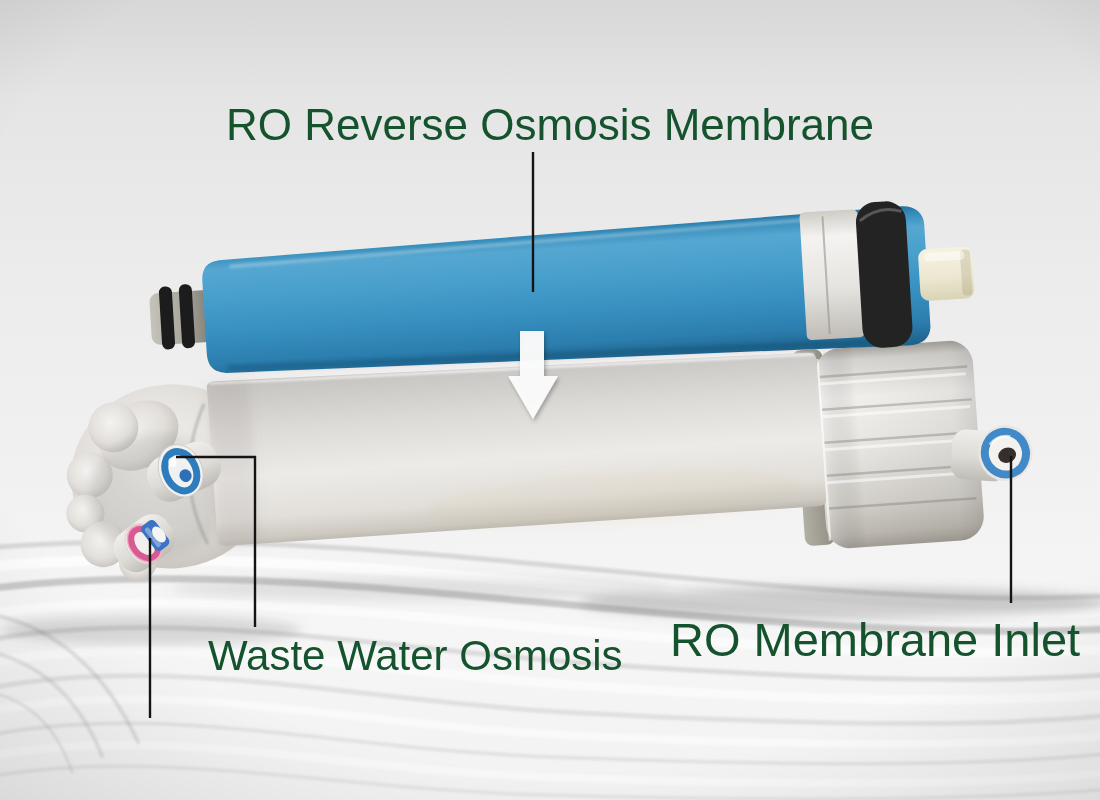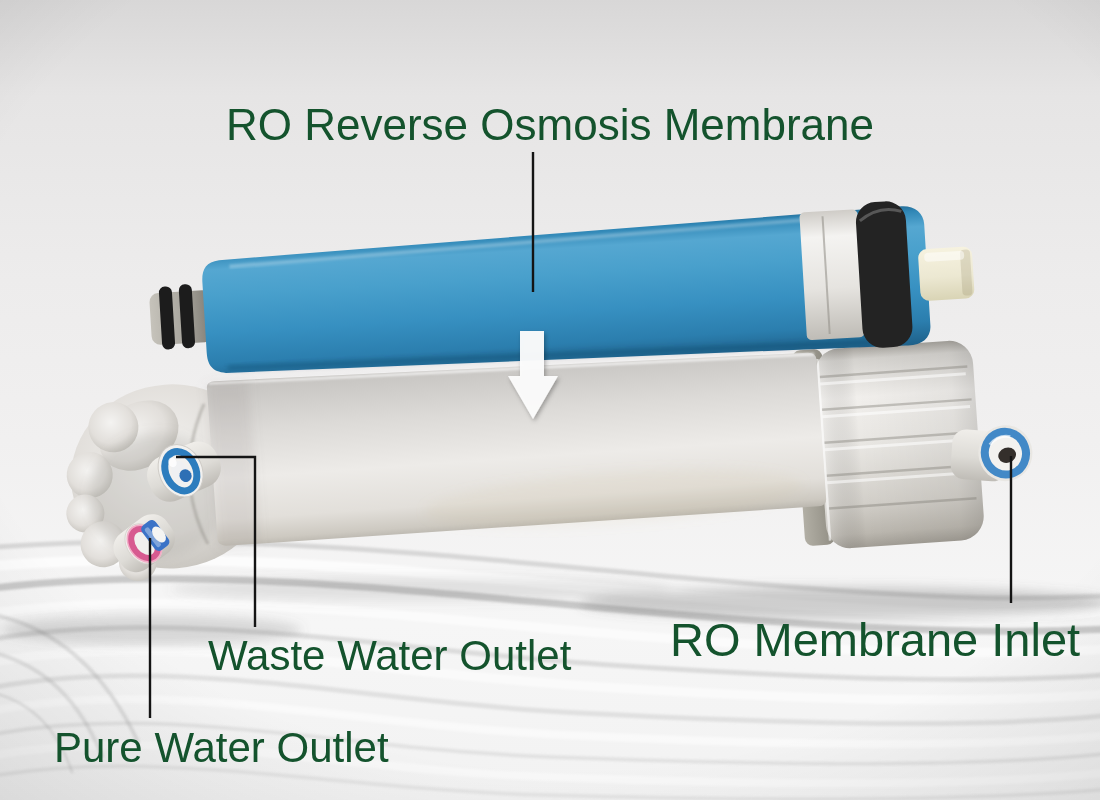--- a/index.html
+++ b/index.html
@@ -259,17 +259,16 @@
 
   <g fill="none" stroke="#141414" stroke-width="2.4">
     <path d="M533,152 L533,292"></path>
     <path d="M176,457 L255,457 L255,627"></path>
     <path d="M150,538 L150,718"></path>
     <path d="M1011,456 L1011,603"></path>
   </g>
 </svg>
 
 <div class="diagram-label lbl-title">RO Reverse Osmosis Membrane</div>
-<div class="diagram-label lbl-waste">Waste Water Outlet</div>
-<div class="diagram-label lbl-pure">Pure Water Outlet</div>
+<div class="diagram-label lbl-waste">Waste Water Osmosis</div>
 <div class="diagram-label lbl-inlet">RO Membrane Inlet</div>
 
 </div>
 
 </body></html>

